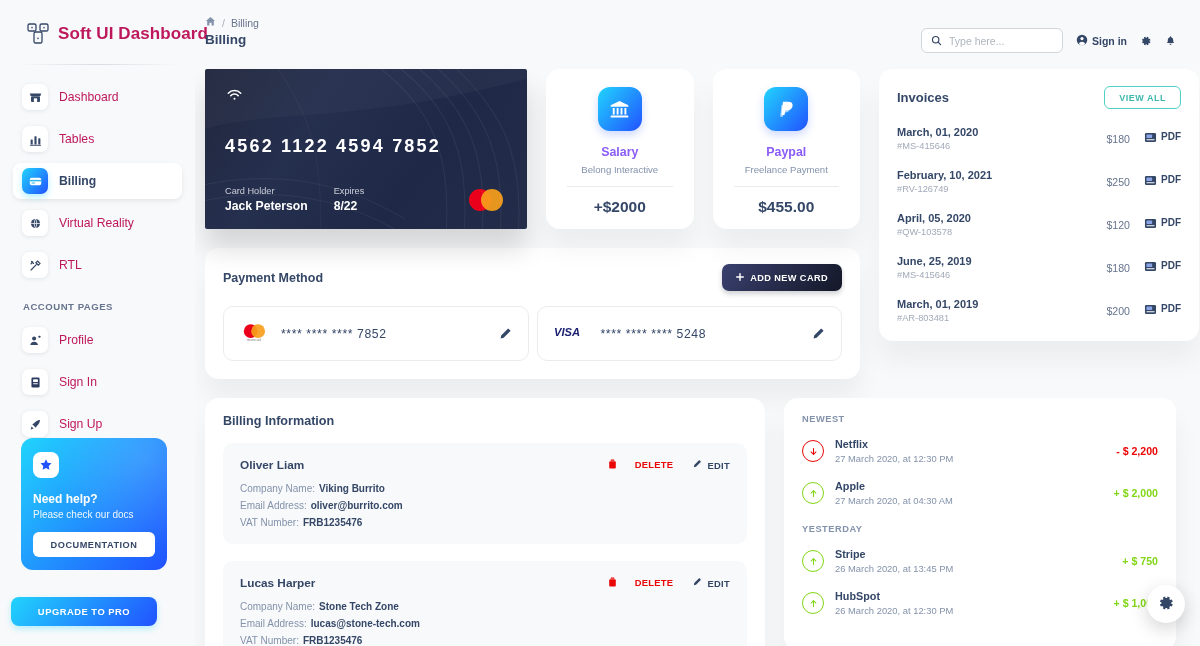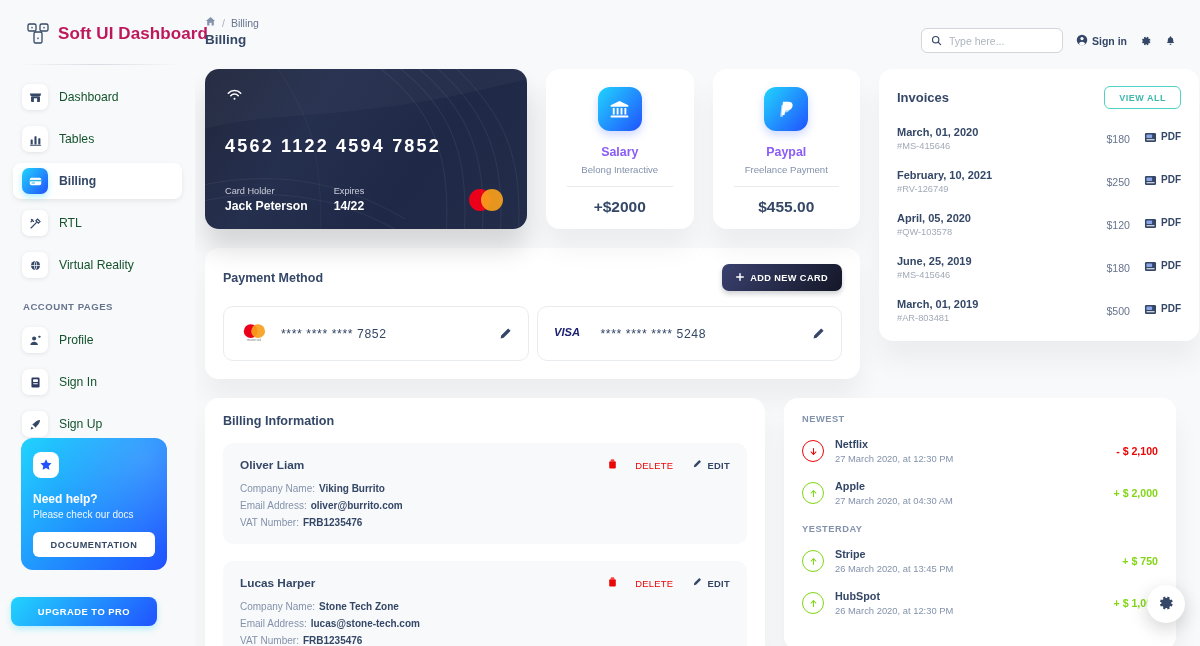--- a/index.html
+++ b/index.html
@@ -46,21 +46,21 @@
   .nav-ico {
     width: 26px; height: 26px; flex: 0 0 26px;
     border-radius: 7px; background: #ffffff;
     box-shadow: 0 1px 4px rgba(52,71,103,.12);
     display: flex; align-items: center; justify-content: center;
   }
   .nav-item.active .nav-ico {
     background: linear-gradient(310deg, #2152ff 0%, #21d4fd 100%);
     box-shadow: 0 3px 6px rgba(33,212,253,.35);
   }
-  .nav-label { font-size: 12.2px; color: #14532d; font-weight: 400; }
+  .nav-label { font-size: 12.2px; color: #be185d; font-weight: 400; }
   .nav-item.active .nav-label { color: #344767; font-weight: 600; }
   .nav-section {
     font-size: 9.6px; font-weight: 700; color: #67748e;
     letter-spacing: .5px; padding: 12px 10px 10px 10px; text-transform: uppercase;
   }
 
   .help-card {
     position: absolute; left: 21px; bottom: 76px;
     width: 146px; border-radius: 12px;
     background: linear-gradient(310deg, #2152ff 0%, #21d4fd 100%);
@@ -117,21 +117,21 @@
     background: #fff; border-radius: 14px;
     box-shadow: 0 20px 27px 0 rgba(0,0,0,.05);
   }
 
   
   .row1 { display: flex; gap: 19px; align-items: flex-start; }
   .col-left { width: 655px; flex: 0 0 655px; }
   .r1top { display: flex; gap: 19px; }
 
   .cc {
-    width: 322px; height: 160px; flex: 0 0 322px; border-radius: 14px;
+    width: 322px; height: 160px; flex: 0 0 322px; border-radius: 2px;
     position: relative; overflow: hidden;
     background: linear-gradient(125deg, #21273d 0%, #252f4e 32%, #1f2947 65%, #232c49 100%);
     box-shadow: 0 20px 27px 0 rgba(0,0,0,.14);
     padding: 18px 20px 16px 20px; color: #fff;
     display: flex; flex-direction: column; justify-content: space-between;
   }
   .cc-waves { position: absolute; inset: 0; pointer-events: none; }
   .cc-num { font-size: 18px; font-weight: 700; letter-spacing: 2.2px; }
   .cc-bottom { display: flex; align-items: flex-end; gap: 26px; justify-content: center; }
   .cc-lbl { font-size: 9.2px; color: #e5e7ef; opacity: .85; margin-bottom: 3px; }
@@ -192,21 +192,21 @@
 
   
   .row2 { display: flex; gap: 19px; margin-top: 19px; align-items: flex-start; }
   .billinfo { width: 560px; flex: 0 0 560px; padding: 16px 18px 18px 18px; }
   .bi-title { font-size: 12.6px; font-weight: 700; color: #344767; margin-bottom: 15px; }
   .bi-item { background: #f8f9fa; border-radius: 10px; padding: 15px 17px 16px 17px; margin-bottom: 17px; }
   .bi-item:last-child { margin-bottom: 0; }
   .bi-top { display: flex; align-items: center; margin-bottom: 11px; }
   .bi-name { font-size: 11.8px; font-weight: 700; color: #344767; }
   .bi-acts { margin-left: auto; display: flex; gap: 19px; }
-  .bi-del { display: flex; align-items: center; gap: 18px; font-size: 9.4px; font-weight: 400; color: #ea0606; letter-spacing: .3px; cursor: pointer; }
+  .bi-del { display: flex; align-items: flex-start; gap: 18px; font-size: 9.4px; font-weight: 700; color: #ea0606; letter-spacing: .3px; cursor: pointer; }
   .bi-edit { display: flex; align-items: center; gap: 5px; font-size: 9.4px; font-weight: 700; color: #344767; letter-spacing: .3px; cursor: pointer; }
   .bi-line { font-size: 10px; color: #8392ab; margin-bottom: 6px; }
   .bi-line:last-child { margin-bottom: 0; }
   .bi-line b { color: #344767; font-weight: 700; margin-left: 4px; }
 
   .trans { flex: 1; padding: 16px 18px 18px 18px; }
   .tr-head { display: flex; align-items: center; justify-content: space-between; margin-bottom: 17px; }
   .tr-title { font-size: 12.6px; font-weight: 700; color: #344767; }
   .tr-date { display: flex; align-items: center; gap: 6px; font-size: 10.3px; color: #67748e; }
   .tr-sec { font-size: 9.3px; font-weight: 700; color: #8392ab; letter-spacing: .5px; margin-bottom: 14px; }
@@ -283,38 +283,38 @@
             <rect x="1" y="3.5" width="14" height="9" rx="2"></rect>
             <rect x="1" y="6" width="14" height="1.8" fill="#2fb8ea"></rect>
             <rect x="3" y="9.2" width="4.5" height="1.4" rx=".7" fill="#2fb8ea"></rect>
           </svg>
         </span>
         <span class="nav-label">Billing</span>
       </div>
 
       <div class="nav-item">
         <span class="nav-ico">
+          <svg width="13" height="13" viewBox="0 0 16 16">
+            <circle cx="8" cy="8" r="5.6" fill="#344767"></circle>
+            <path d="M2.4 8h11.2M8 2.4c2 2 2 9.2 0 11.2M8 2.4c-2 2-2 9.2 0 11.2" stroke="#fff" stroke-width=".9" fill="none"></path>
+          </svg>
+        </span>
+        <span class="nav-label">Virtual Reality</span>
+      </div>
+
+      <div class="nav-item">
+        <span class="nav-ico">
           <svg width="13" height="13" viewBox="0 0 16 16" fill="none" stroke="#344767" stroke-width="1.5" stroke-linecap="round">
             <path d="M2.5 13.5L9 7"></path>
               <path d="M10.5 2.5l3 3-2 2-3-3z"></path>
               <path d="M3 3l2.5 2.5"></path>
               <path d="M2.5 6l2-2.5"></path>
           </svg>
         </span>
         <span class="nav-label">RTL</span>
-      </div>
-
-      <div class="nav-item">
-        <span class="nav-ico">
-          <svg width="13" height="13" viewBox="0 0 16 16">
-            <circle cx="8" cy="8" r="5.6" fill="#344767"></circle>
-            <path d="M2.4 8h11.2M8 2.4c2 2 2 9.2 0 11.2M8 2.4c-2 2-2 9.2 0 11.2" stroke="#fff" stroke-width=".9" fill="none"></path>
-          </svg>
-        </span>
-        <span class="nav-label">Virtual Reality</span>
       </div>
 
       <div class="nav-section">ACCOUNT PAGES</div>
 
       <div class="nav-item">
         <span class="nav-ico">
           <svg width="13" height="13" viewBox="0 0 16 16" fill="#344767">
             <circle cx="6.3" cy="5.6" r="2.5"></circle>
             <path d="M1.6 13.6c0-2.6 2.1-4.2 4.7-4.2s4.7 1.6 4.7 4.2H1.6z"></path>
             <rect x="11.6" y="2.2" width="2.4" height="2.4" rx=".6"></rect>
@@ -441,21 +441,21 @@
               </span>
             </div>
             <div class="cc-num">4562  1122  4594  7852</div>
             <div class="cc-bottom">
               <div>
                 <div class="cc-lbl">Card Holder</div>
                 <div class="cc-val">Jack Peterson</div>
               </div>
               <div>
                 <div class="cc-lbl">Expires</div>
-                <div class="cc-val">14/22</div>
+                <div class="cc-val">8/22</div>
               </div>
               <div class="cc-mc">
                 <svg width="42" height="26" viewBox="0 0 42 26">
                   <circle cx="15" cy="13" r="11" fill="#eb001b"></circle>
                   <circle cx="27" cy="13" r="11" fill="#f79e1b" fill-opacity="0.92"></circle>
                 </svg>
               </div>
             </div>
           </div>
 
@@ -614,21 +614,21 @@
             </span>
             <span>PDF</span>
           </div>
         </div>
 
         <div class="inv-row">
           <div>
             <div class="inv-date">March, 01, 2019</div>
             <div class="inv-id">#AR-803481</div>
           </div>
-          <div class="inv-amt">$500</div>
+          <div class="inv-amt">$200</div>
           <div class="inv-pdf">
             <span>
               <svg width="13" height="13" viewBox="0 0 16 16" fill="#344767">
                 <rect x="1.2" y="2.4" width="13.6" height="11.2" rx="1.6"></rect>
                 <rect x="3" y="4.2" width="7" height="4.4" rx=".6" fill="#8aa4e6"></rect>
                 <rect x="3" y="10" width="10" height="1.5" rx=".5" fill="#fff"></rect>
               </svg>
             </span>
             <span>PDF</span>
           </div>
@@ -717,21 +717,21 @@
         <div class="tr-row">
           <span class="tr-arrow neg">
             <svg width="9" height="9" viewBox="0 0 12 12" fill="none" stroke="#ea0606" stroke-width="1.4" stroke-linecap="round" stroke-linejoin="round">
               <path d="M6 2v8M2.8 6.6L6 10l3.2-3.4"></path>
             </svg>
           </span>
           <div>
             <div class="tr-name">Netflix</div>
             <div class="tr-time">27 March 2020, at 12:30 PM</div>
           </div>
-          <div class="tr-amt neg">- $ 2,100</div>
+          <div class="tr-amt neg">- $ 2,200</div>
         </div>
 
         <div class="tr-row">
           <span class="tr-arrow pos">
             <svg width="9" height="9" viewBox="0 0 12 12" fill="none" stroke="#82d616" stroke-width="1.4" stroke-linecap="round" stroke-linejoin="round">
               <path d="M6 10V2M2.8 5.4L6 2l3.2 3.4"></path>
             </svg>
           </span>
           <div>
             <div class="tr-name">Apple</div>

